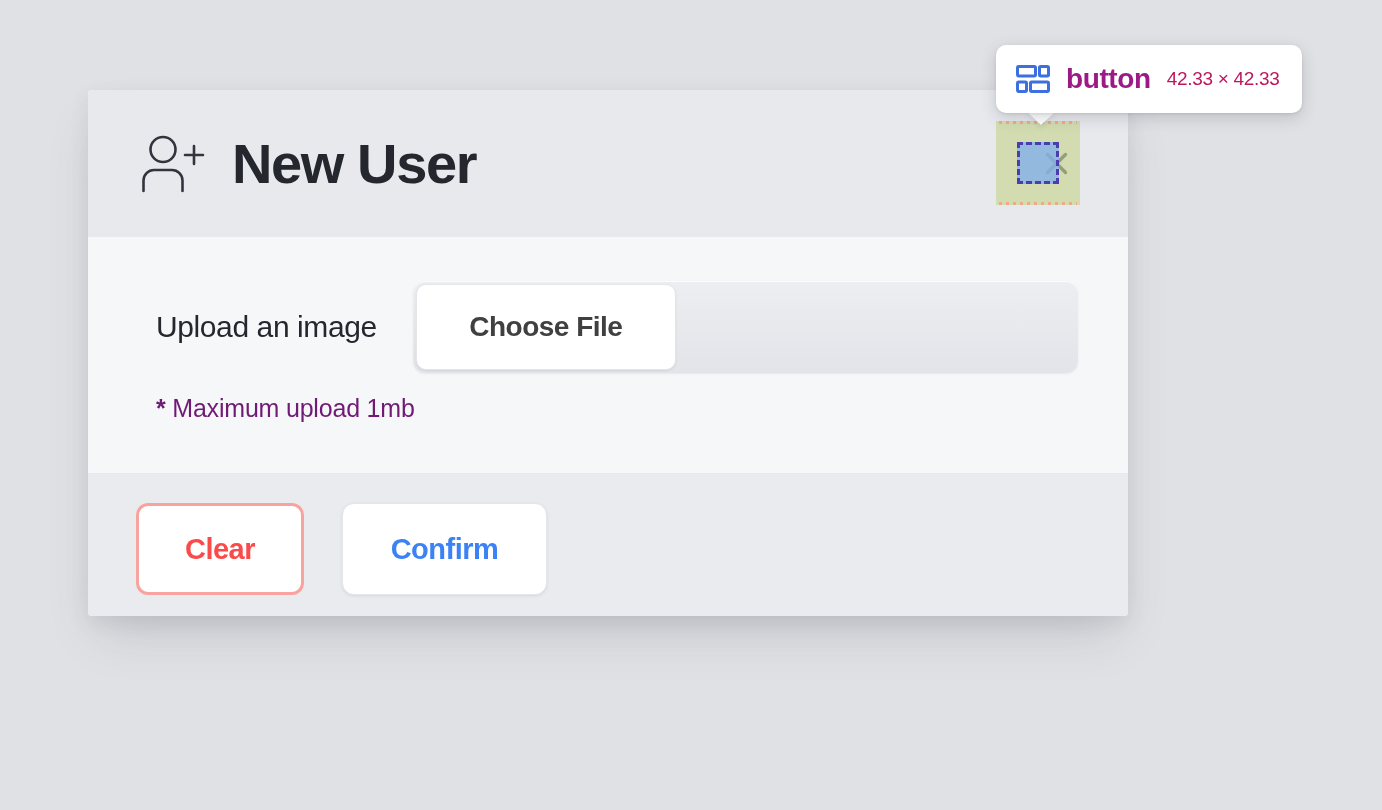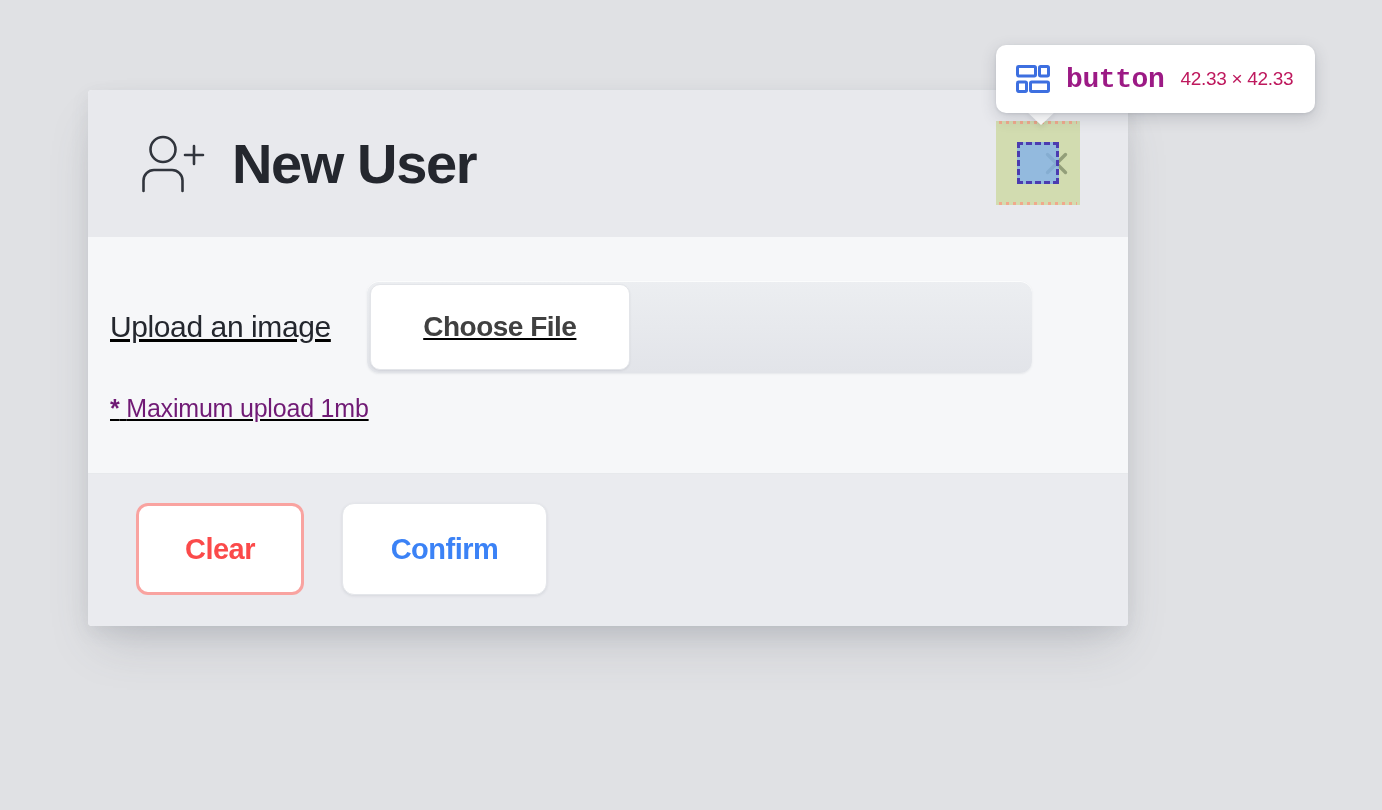--- a/index.html
+++ b/index.html
@@ -80,23 +80,22 @@
 
   .close-icon-svg {
     width: 27px;
     height: 27px;
     display: block;
   }
 
   
   .modal-body {
     background: #f6f7f9;
-    padding: 44px 48px 50px 22px;
+    padding: 44px 48px 50px 68px;
     border-bottom: 1px solid #e7e9ec;
-    text-decoration: underline;
   }
 
   .upload-row {
     display: flex;
     align-items: center;
     gap: 36px;
   }
 
   .upload-label {
     font-size: 30px;
@@ -153,21 +152,21 @@
     letter-spacing: -0.2px;
   }
 
   .upload-hint .star {
     font-weight: bold;
   }
 
   
   .modal-footer {
     background: #eaebef;
-    padding: 29px 48px 31px 48px;
+    padding: 29px 48px 21px 48px;
     display: flex;
     align-items: center;
   }
 
   .btn {
     font-family: "Liberation Sans", sans-serif;
     font-size: 29px;
     font-weight: bold;
     letter-spacing: -0.5px;
     border-radius: 12px;
@@ -282,21 +281,20 @@
     height: 28px;
     display: block;
     flex: none;
   }
 
   .tooltip-tag {
     font-size: 28px;
     font-weight: bold;
     color: #9c1a85;
     letter-spacing: -0.4px;
-    font-family: Liberation Mono, monospace;
   }
 
   .tooltip-dims {
     font-size: 19px;
     color: #be185d;
     letter-spacing: -0.3px;
     white-space: nowrap;
   }
 </style>
 </head>

